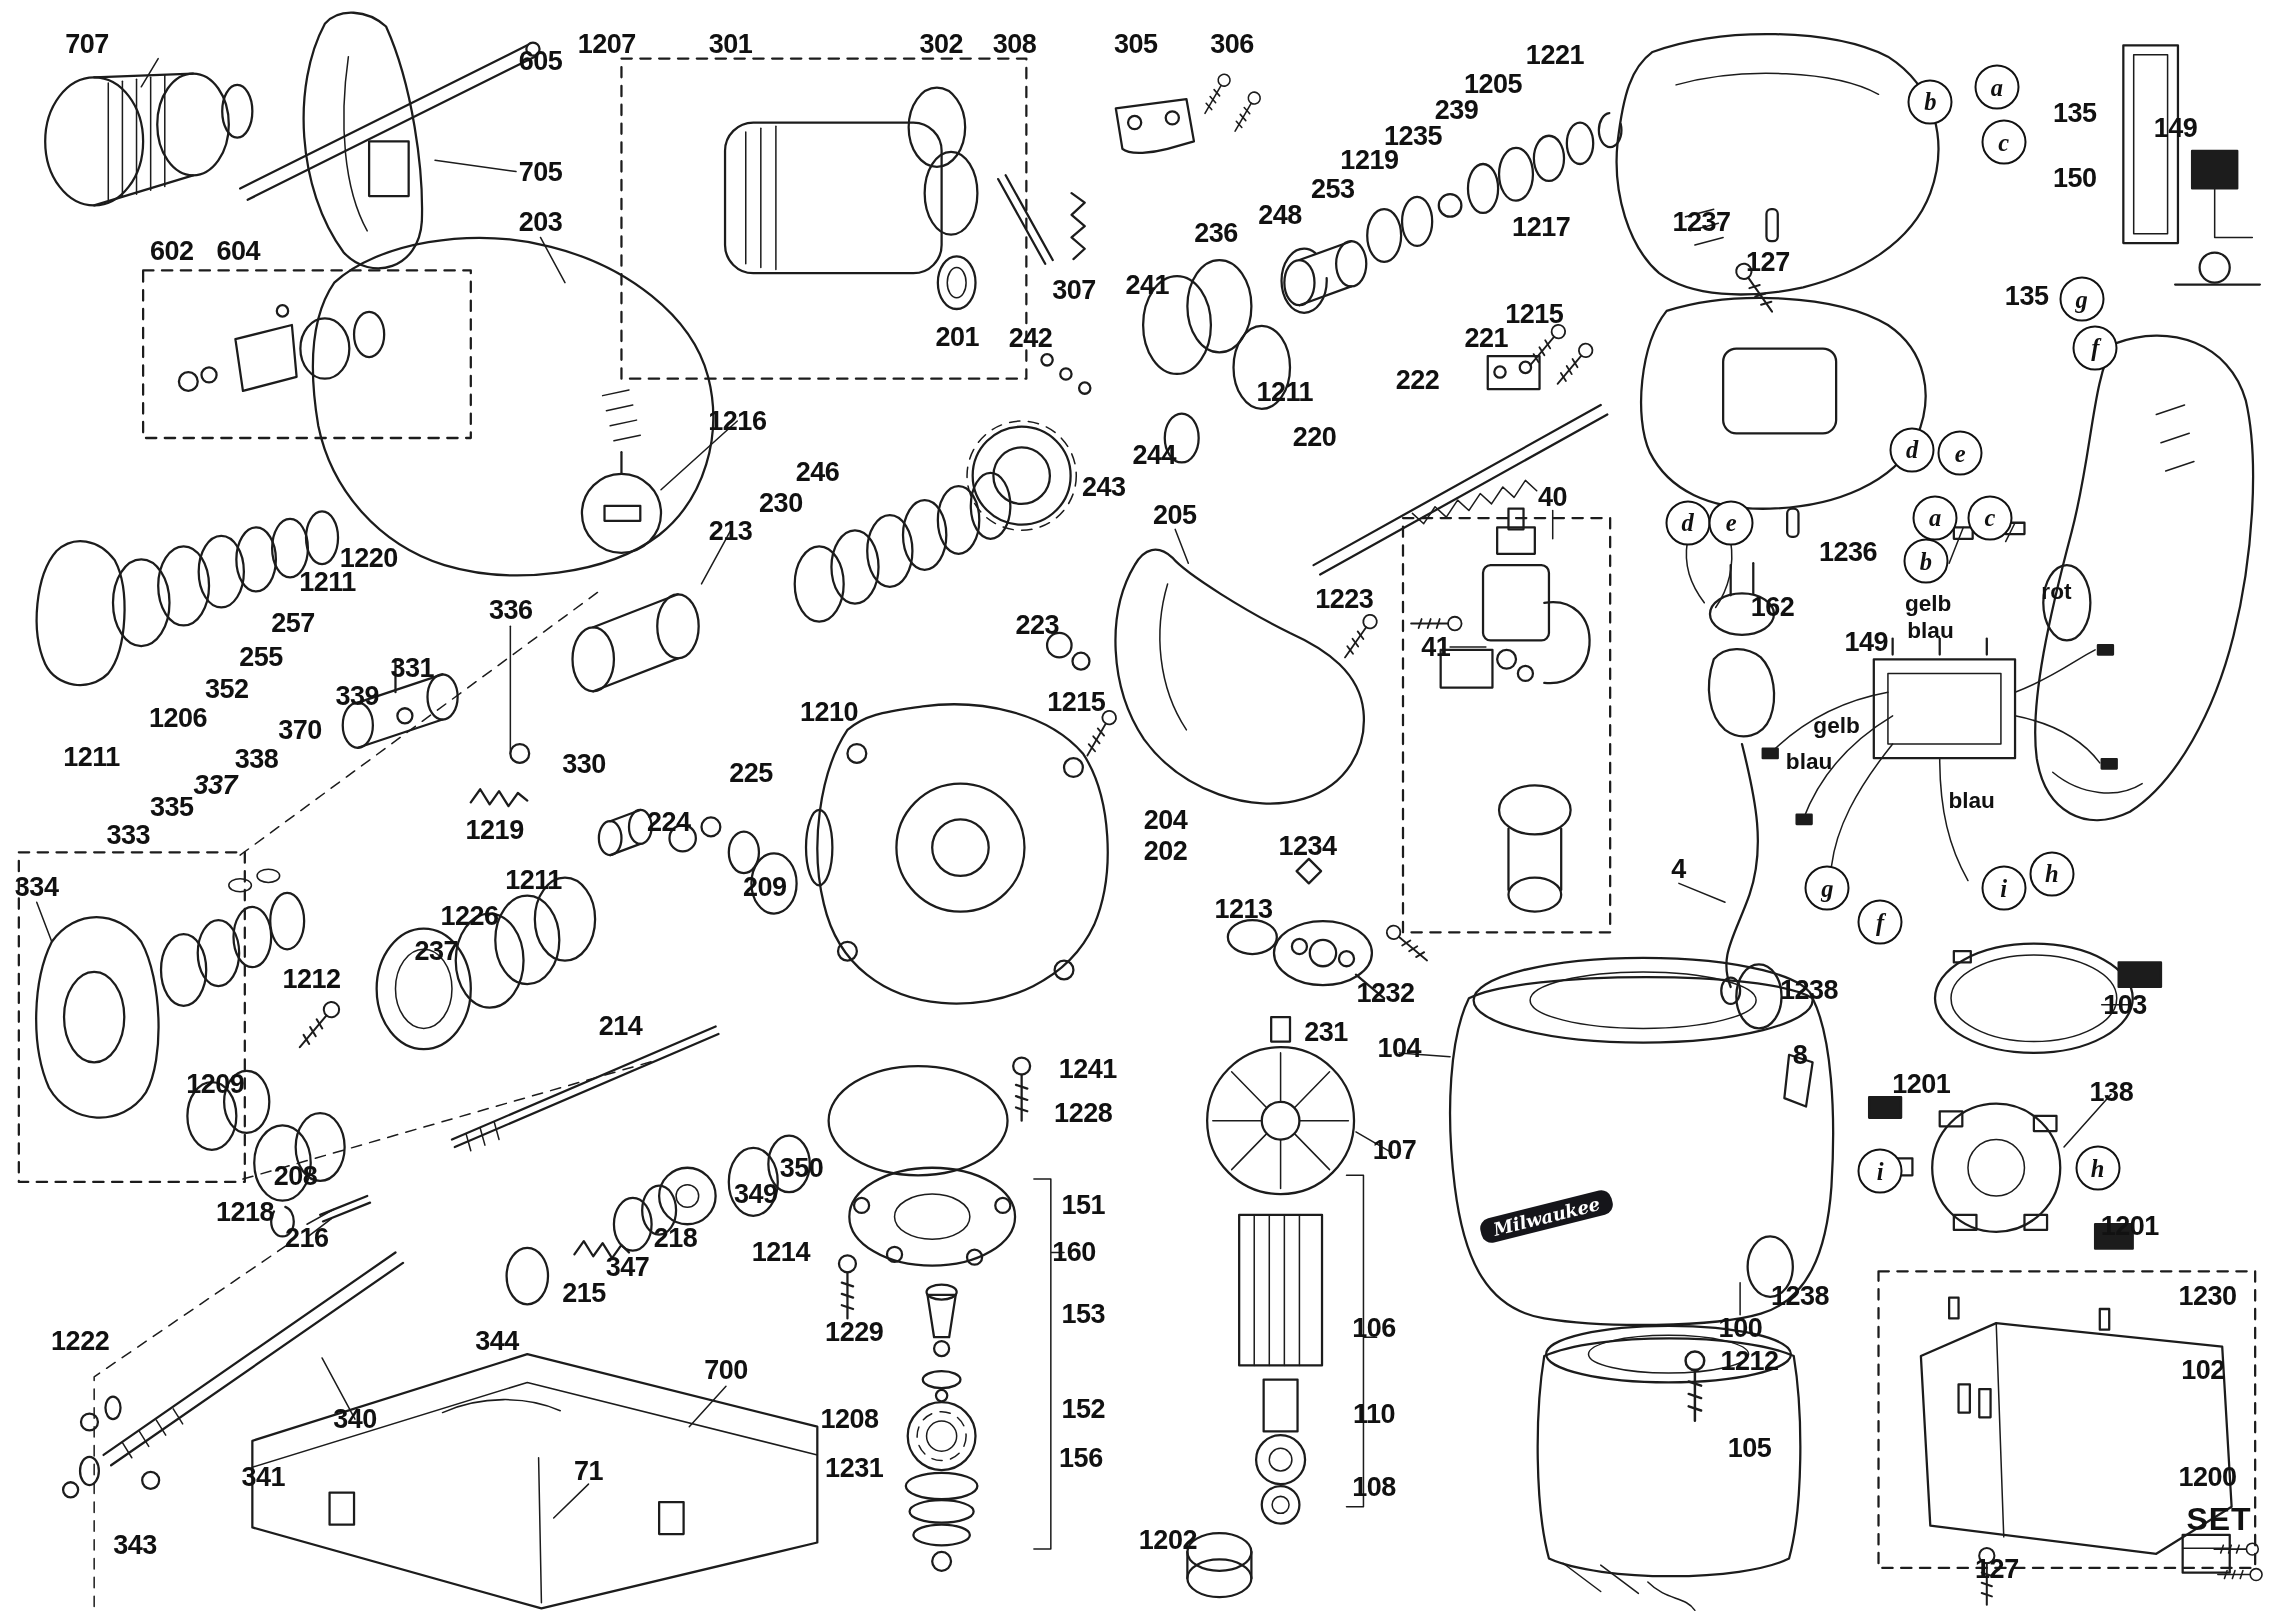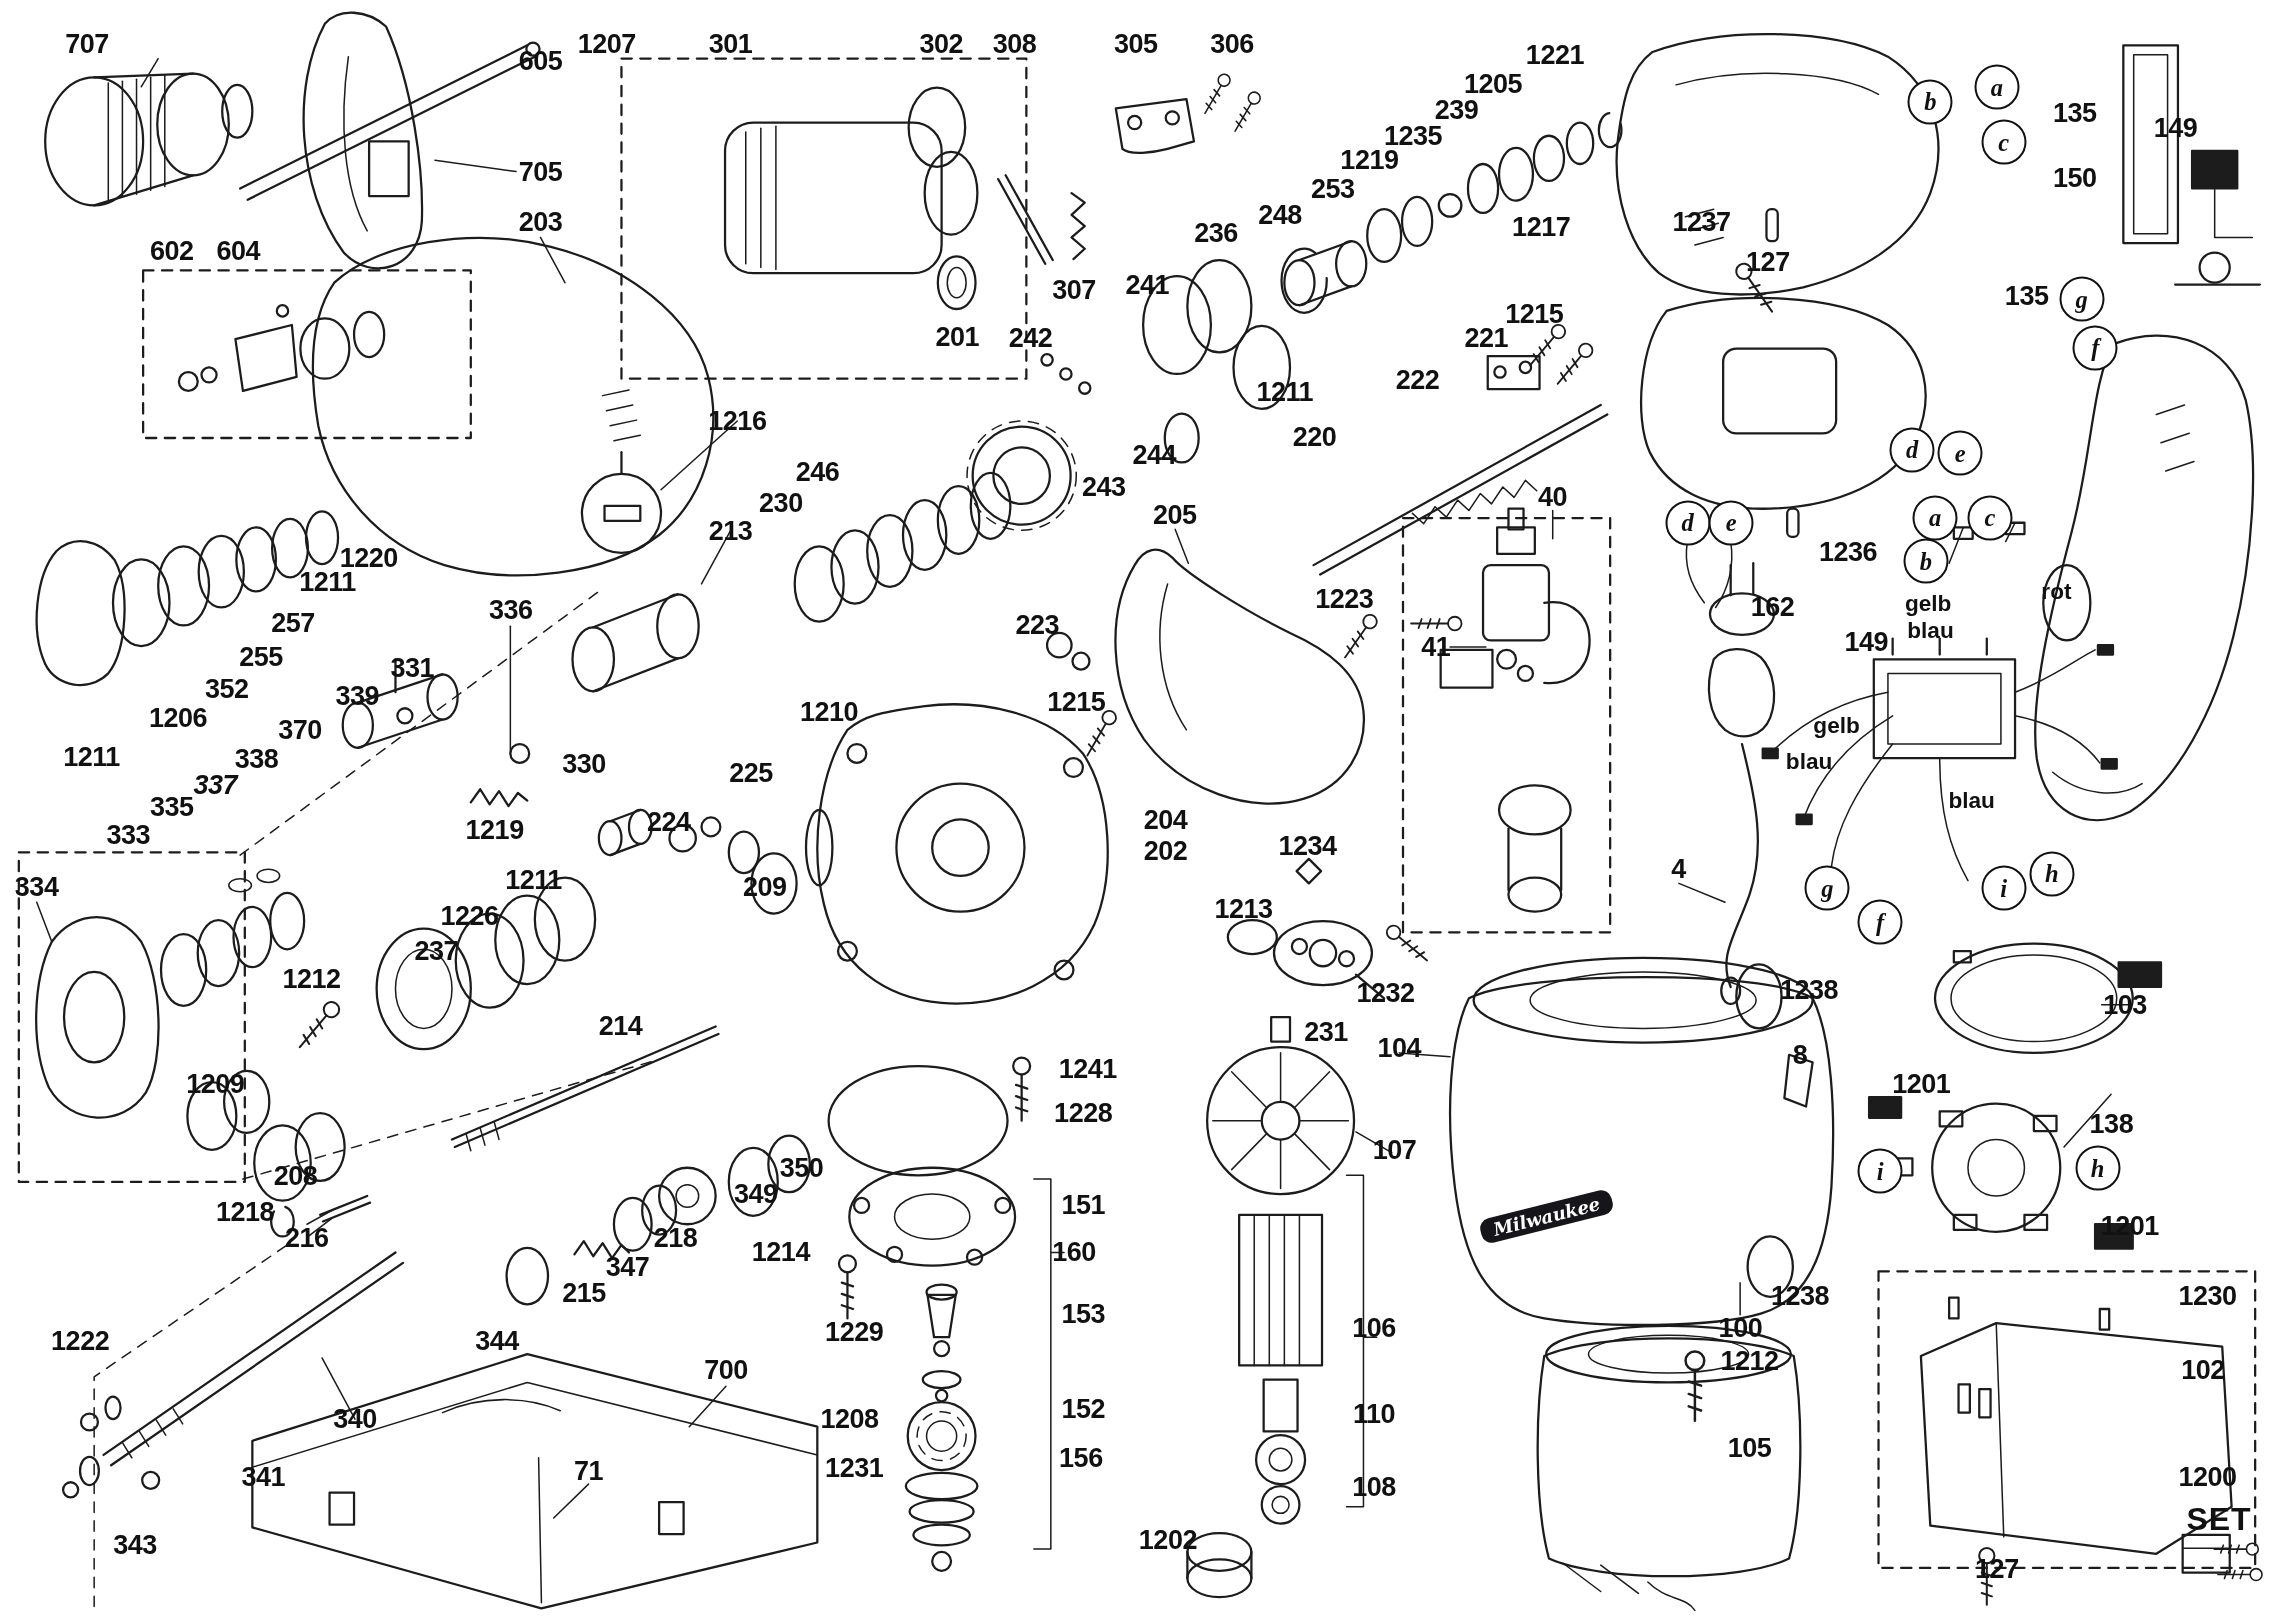--- a/index.html
+++ b/index.html
@@ -616,21 +616,21 @@
       <div class="label part" style="left: 50.9%; top: 50.7%;">204</div>
       <div class="label part" style="left: 50.9%; top: 52.6%;">202</div>
       <div class="label part" style="left: 57.1%; top: 52.3%;">1234</div>
       <div class="label part" style="left: 54.3%; top: 56.2%;">1213</div>
       <div class="label part" style="left: 57.9%; top: 63.8%;">231</div>
       <div class="label part" style="left: 60.5%; top: 61.4%;">1232</div>
       <div class="label part" style="left: 61.1%; top: 64.8%;">104</div>
       <div class="label part" style="left: 79%; top: 61.2%;">1238</div>
       <div class="label part" style="left: 92.8%; top: 62.1%;">103</div>
       <div class="label part" style="left: 83.9%; top: 67%;">1201</div>
-      <div class="label part" style="left: 92.2%; top: 67.5%; margin-top: 32px;">138</div>
+      <div class="label part" style="left: 92.2%; top: 67.5%;">138</div>
       <div class="label letter" style="left: 91.6%; top: 72.2%;">h</div>
       <div class="label letter" style="left: 82.1%; top: 72.4%;">i</div>
       <div class="label part" style="left: 93%; top: 75.8%;">1201</div>
       <div class="label part" style="left: 78.6%; top: 65.2%;">8</div>
       <div class="label part" style="left: 9.4%; top: 67%;">1209</div>
       <div class="label part" style="left: 12.9%; top: 72.7%;">208</div>
       <div class="label part" style="left: 10.7%; top: 74.9%;">1218</div>
       <div class="label part" style="left: 13.4%; top: 76.5%;">216</div>
       <div class="label part" style="left: 47.5%; top: 66.1%;">1241</div>
       <div class="label part" style="left: 47.3%; top: 68.8%;">1228</div>

